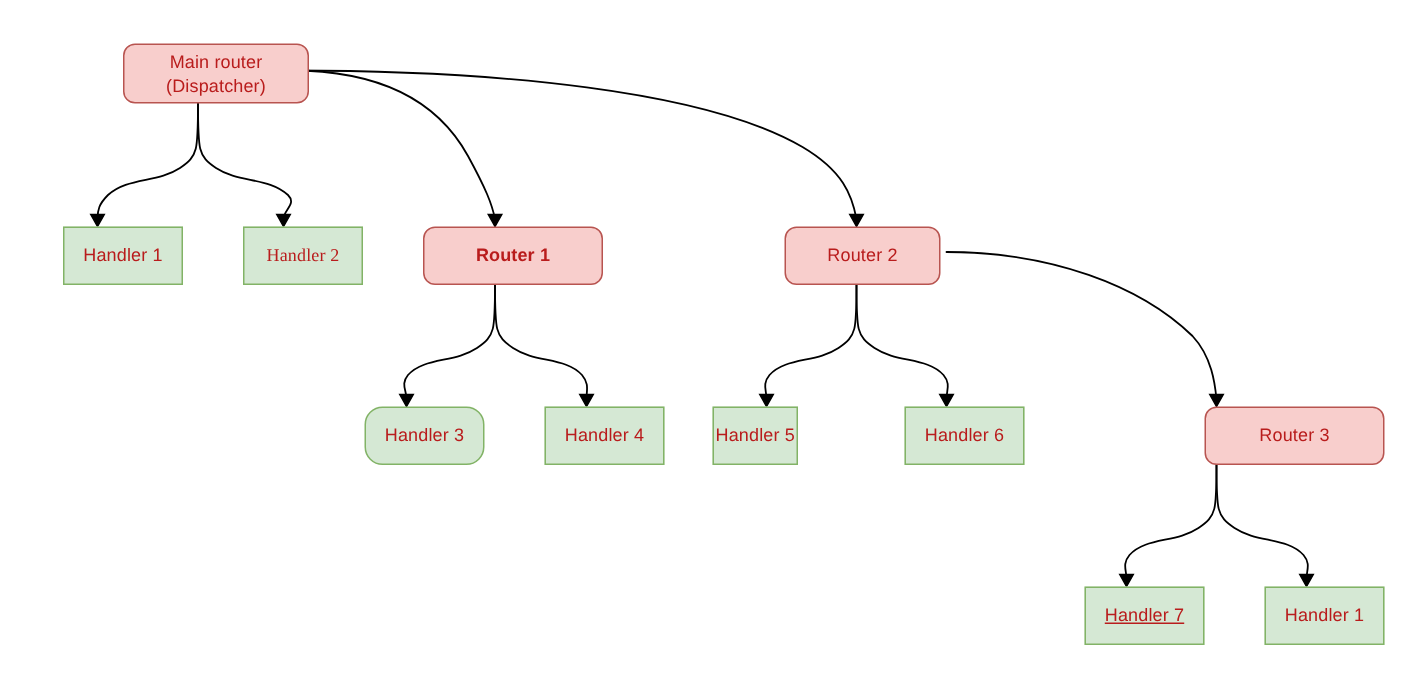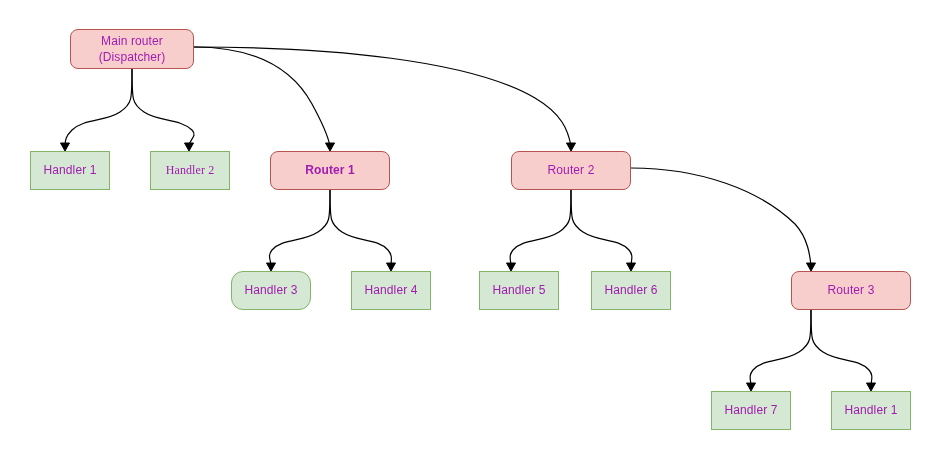--- a/index.html
+++ b/index.html
@@ -27,23 +27,24 @@
   }
   .node {
     position: absolute;
     box-sizing: border-box;
     display: flex;
     align-items: center;
     justify-content: center;
     text-align: center;
     font-size: 12px;
     line-height: 1.35;
-    color: #a21caf;
+    color: #b91c1c;
     letter-spacing: 0.1px;
     white-space: pre-line;
+    margin-left: 12px;
   }
   .node.router {
     background: #f8cecc;
     border: 1px solid #b85450;
     border-radius: 8px;
   }
   .node.handler {
     background: #d5e8d4;
     border: 1px solid #82b366;
     border-radius: 0;
@@ -90,23 +91,23 @@
       <path d="M 746.5 383 L 751 391 L 755.5 383 Z" class="edge-head"></path>
       <path d="M 866.5 383 L 871 391 L 875.5 383 Z" class="edge-head"></path>
     </svg>
 
   <div id="node-layer">
       <div class="node router" style="left: 70px; top: 29px; width: 124px; height: 40px;">Main router
 (Dispatcher)</div>
       <div class="node handler" style="left: 30px; top: 151px; width: 80px; height: 39px;">Handler 1</div>
       <div class="node handler" style="left: 150px; top: 151px; width: 80px; height: 39px; font-family: Liberation Serif, serif;">Handler 2</div>
       <div class="node router" style="left: 270px; top: 151px; width: 120px; height: 39px; font-weight: bold;">Router 1</div>
-      <div class="node router" style="left: 511px; top: 151px; width: 120px; height: 39px;">Router 2</div>
+      <div class="node router" style="left: 511px; top: 151px; width: 104px; height: 39px;">Router 2</div>
       <div class="node handler" style="left: 231px; top: 271px; width: 80px; height: 39px; border-radius: 12px;">Handler 3</div>
       <div class="node handler" style="left: 351px; top: 271px; width: 80px; height: 39px;">Handler 4</div>
-      <div class="node handler" style="left: 479px; top: 271px; width: 80px; height: 39px;">Handler 5</div>
+      <div class="node handler" style="left: 463px; top: 271px; width: 57px; height: 39px;">Handler 5</div>
       <div class="node handler" style="left: 591px; top: 271px; width: 80px; height: 39px;">Handler 6</div>
       <div class="node router" style="left: 791px; top: 271px; width: 120px; height: 39px;">Router 3</div>
-      <div class="node handler" style="left: 711px; top: 391px; width: 80px; height: 39px;">Handler 7</div>
+      <div class="node handler" style="left: 711px; top: 391px; width: 80px; height: 39px; text-decoration: underline;">Handler 7</div>
       <div class="node handler" style="left: 831px; top: 391px; width: 80px; height: 39px;">Handler 1</div>
     </div>
 
 </div>
 
 </body></html>

